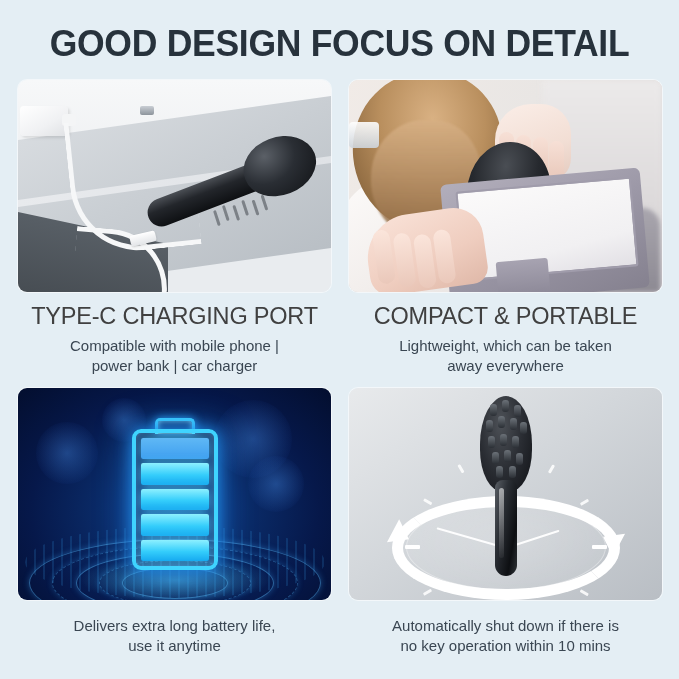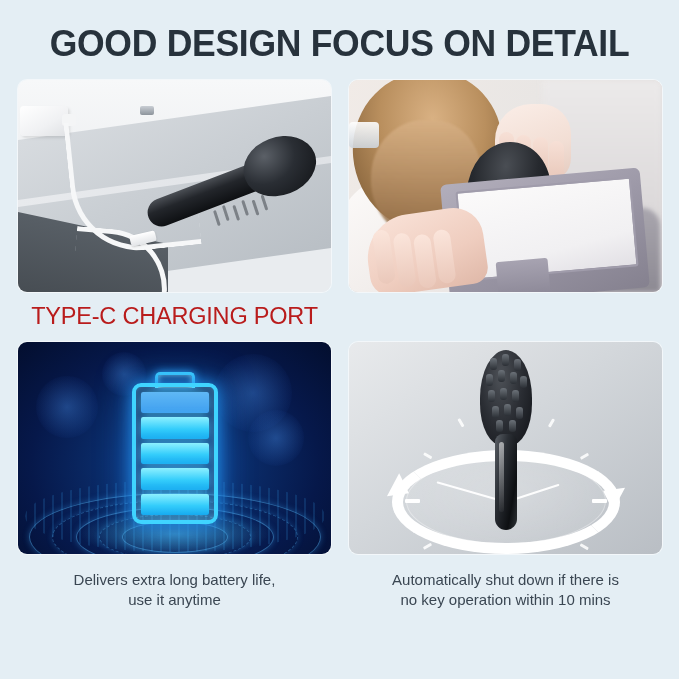--- a/index.html
+++ b/index.html
@@ -61,21 +61,21 @@
     box-shadow: 0 0 0 1px rgba(255,255,255,0.55);
   }
   .caption {
     padding-top: 10px;
     text-align: center;
   }
   .cap-title {
     font-size: 23.5px;
     line-height: 28px;
     font-weight: 400;
-    color: #b91c1c;
+    color: #404040;
     letter-spacing: -0.2px;
     white-space: nowrap;
   }
   .cap-sub {
     margin-top: 6px;
     font-size: 15px;
     line-height: 20px;
     color: #3a4652;
     white-space: pre-line;
   }
@@ -438,20 +438,22 @@
         </div>
         <div class="p1-device">
           <div class="p1-dev-handle"></div>
           <div class="p1-dev-head"></div>
         </div>
         <div class="p1-dev-btn"></div>
         <div class="p1-connector"></div>
       </div>
       <div class="caption">
         <div class="cap-title">TYPE-C CHARGING PORT</div>
+        <div class="cap-sub">Compatible with mobile phone |
+power bank | car charger</div>
       </div>
     </div>
 
     <div class="cell">
       <div class="panel p-portable">
         <div class="p2-wall"></div>
         <div class="p2-blur"></div>
         <div class="p2-sofa"></div>
         <div class="p2-shoulder"></div>
         <div class="p2-hair"></div>
@@ -470,20 +472,23 @@
         <div class="p2-bag-flap"></div>
         <div class="p2-bag-clasp"></div>
         <div class="p2-hand2">
           <i style="left:8px"></i>
             <i style="left:28px;top:18px"></i>
           <i style="left:48px;top:22px"></i>
             <i style="left:68px;top:20px"></i>
         </div>
       </div>
       <div class="caption">
+        <div class="cap-title">COMPACT &amp; PORTABLE</div>
+        <div class="cap-sub">Lightweight, which can be taken
+away everywhere</div>
       </div>
     </div>
 
     <div class="cell">
       <div class="panel p-battery">
         <div class="p3-bokeh" style="left:18px;top:34px;width:62px;height:62px"></div>
         <div class="p3-bokeh" style="left:196px;top:12px;width:78px;height:78px"></div>
         <div class="p3-bokeh" style="left:230px;top:68px;width:56px;height:56px"></div>
         <div class="p3-bokeh" style="left:84px;top:10px;width:44px;height:44px"></div>
         <div class="p3-circuit"></div>

